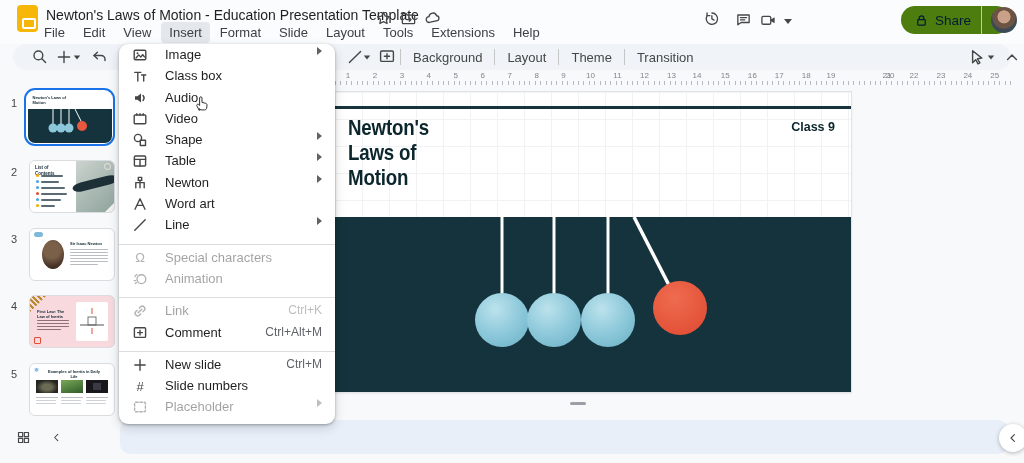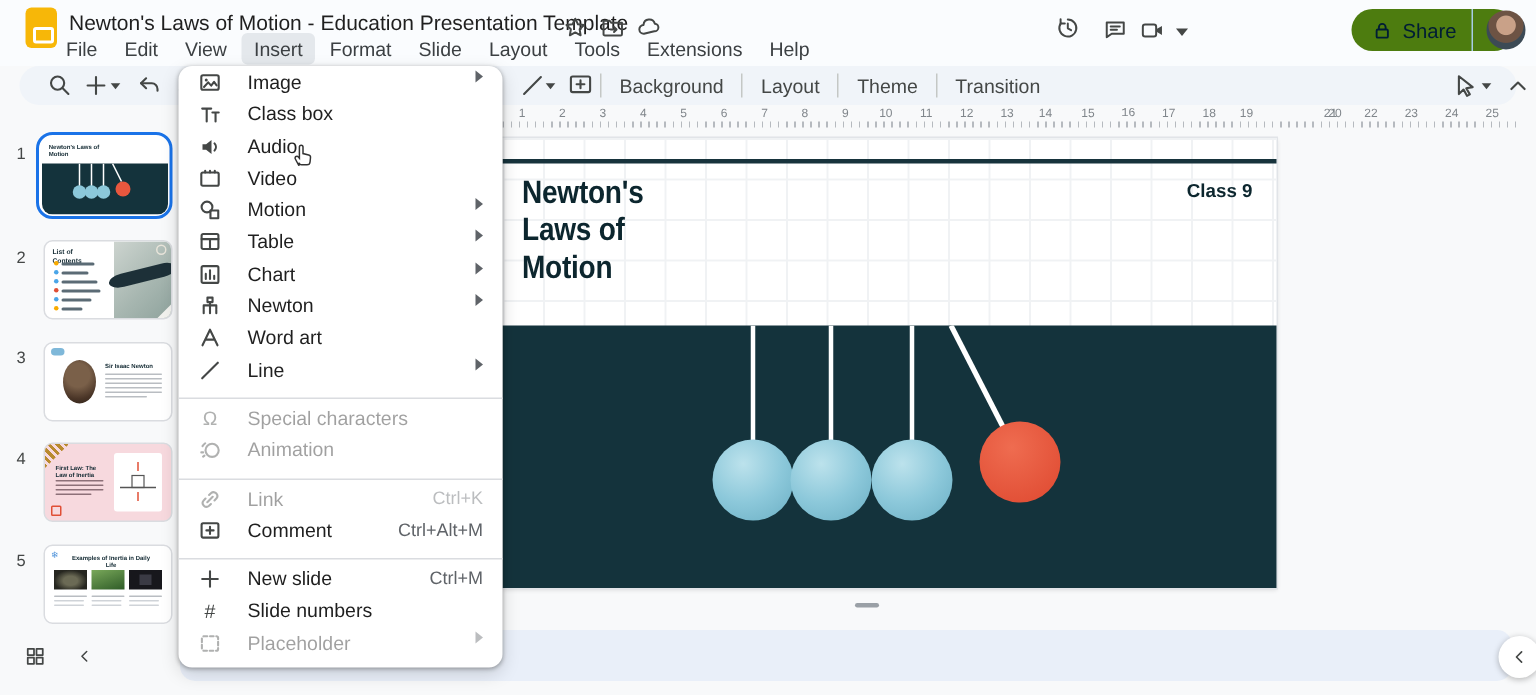--- a/index.html
+++ b/index.html
@@ -425,41 +425,31 @@
       </span>
       <span>Video</span>
     </div>
     <div class="mi">
       <span class="micon">
         <svg viewBox="0 0 16 16" width="16" height="16" class="ic">
           <circle cx="6" cy="6" r="3.6"></circle>
           <path d="M8.3 8.3h5.2v5.2H8.3z"></path>
         </svg>
       </span>
-      <span>Motion</span>
+      <span>Shape</span>
       <span class="arr"></span>
     </div>
     <div class="mi">
       <span class="micon">
         <svg viewBox="0 0 16 16" width="16" height="16" class="ic">
           <rect x="2.4" y="3" width="11.2" height="10" rx="1"></rect>
           <path d="M2.4 6.4h11.2M8 6.4V13"></path>
         </svg>
       </span>
       <span>Table</span>
-      <span class="arr"></span>
-    </div>
-    <div class="mi">
-      <span class="micon">
-        <svg viewBox="0 0 16 16" width="16" height="16" class="ic">
-          <rect x="2.4" y="2.4" width="11.2" height="11.2" rx="1"></rect>
-          <path d="M5.2 11V7.6M8 11V5.2M10.8 11V8.8"></path>
-        </svg>
-      </span>
-      <span>Chart</span>
       <span class="arr"></span>
     </div>
     <div class="mi">
       <span class="micon">
         <svg viewBox="0 0 16 16" width="16" height="16" class="ic">
           <rect x="6.3" y="2.4" width="3.4" height="3"></rect>
           <path d="M8 5.4v2.2M3.8 10V7.6h8.4V10M3.8 10.4v2.4M12.2 10.4v2.4M8 7.6v5.2"></path>
         </svg>
       </span>
       <span>Newton</span>

